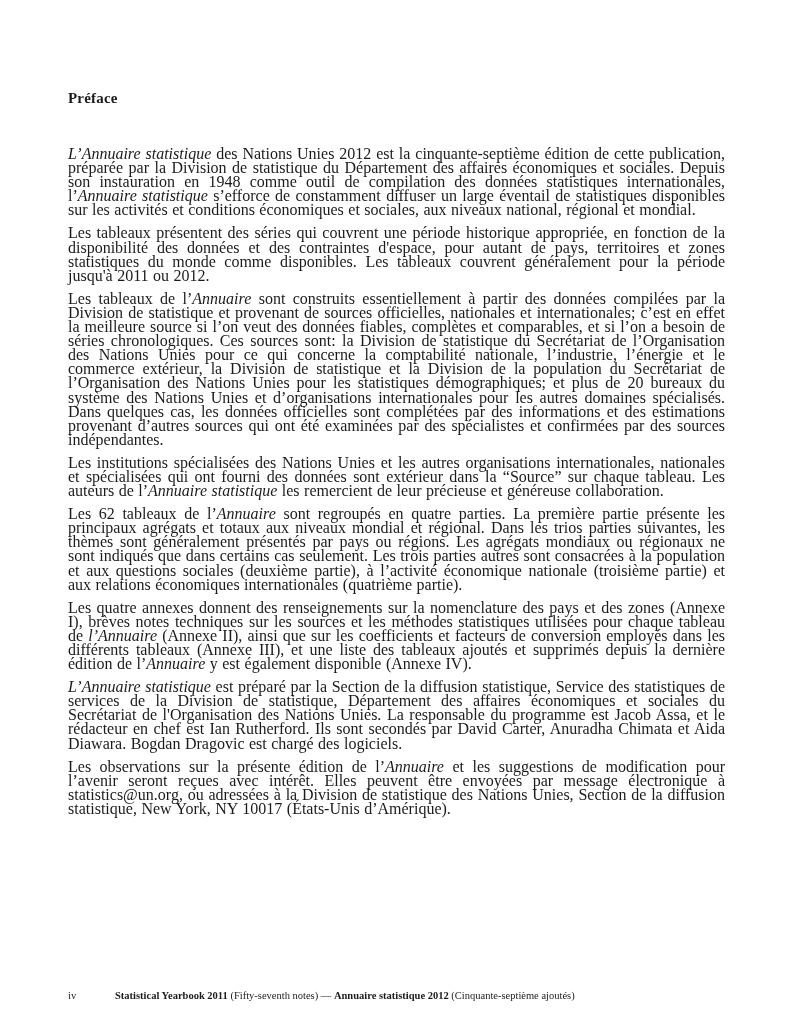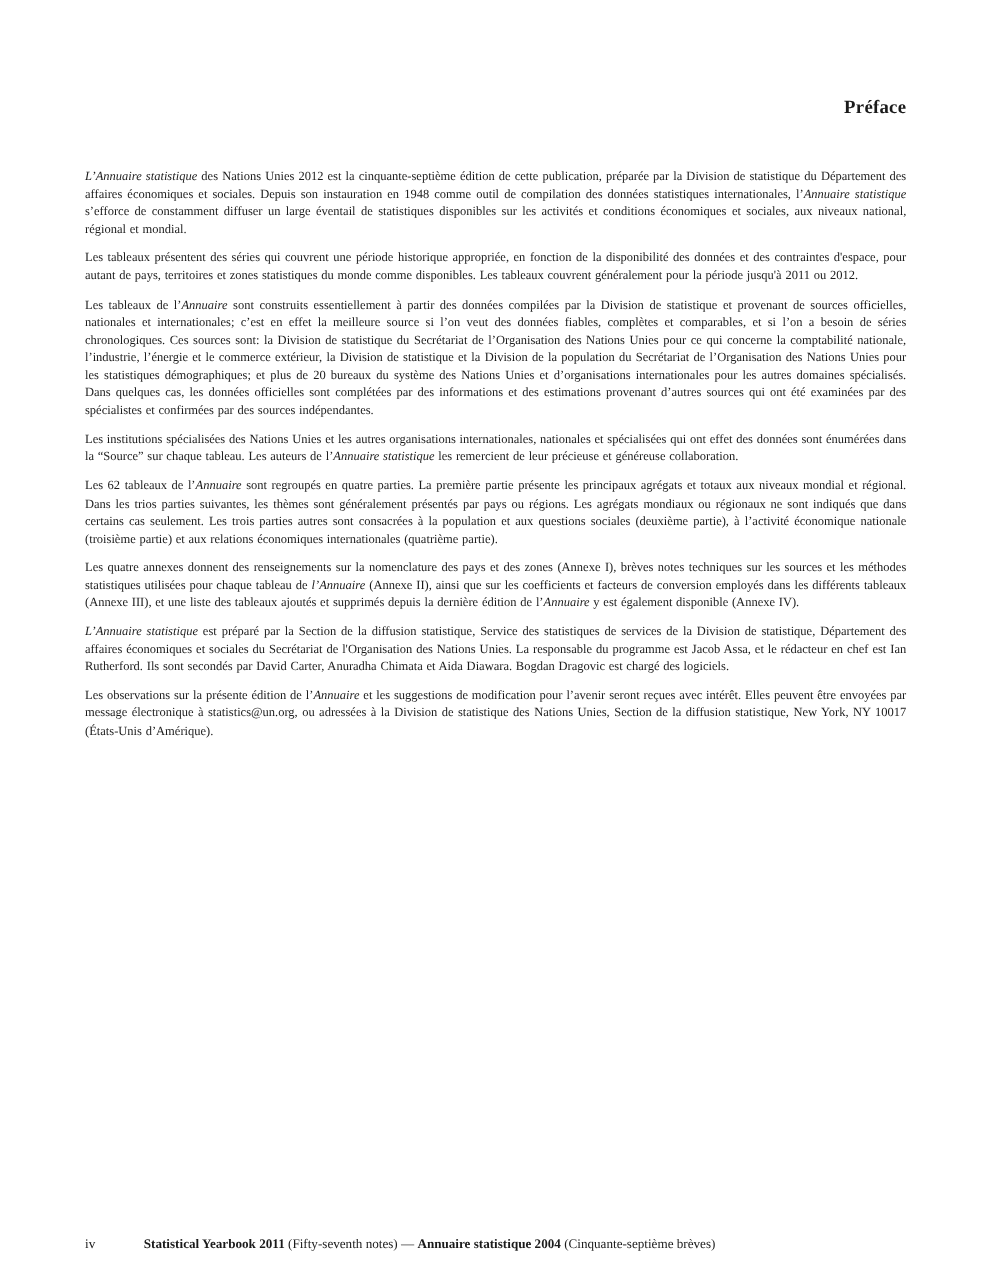--- a/index.html
+++ b/index.html
@@ -17,29 +17,29 @@
     overflow: hidden;
     margin: 0 auto;
   }
   .content {
     position: absolute;
     left: 68px;
     right: 66px;
     top: 78px;
   }
   .doc-title {
-    text-align: right;
+    text-align: left;
     font-weight: bold;
     font-size: 15px;
     letter-spacing: 0.2px;
-    margin: 0 0 40px 0;
+    margin: 12px 0 40px 0;
   }
   .para {
     text-align: justify;
-    font-size: 10px;
+    font-size: 16px;
     line-height: 14.1px;
     margin: 0 0 9px 0;
     word-spacing: 0.5px;
   }
   .it { font-style: italic; }
   .bd { font-weight: bold; }
   .footer {
     position: absolute;
     left: 68px;
     right: 66px;
@@ -57,24 +57,24 @@
 </head>
 <body>
 
 <div class="page">
   <div class="content">
     <h1 class="doc-title">Préface</h1>
     <div>
         <p class="para"><span class="it">L’Annuaire statistique</span><span> des Nations Unies 2012 est la cinquante-septième édition de cette publication, préparée par la Division de statistique du Département des affaires économiques et sociales. Depuis son instauration en 1948 comme outil de compilation des données statistiques internationales, l’</span><span class="it">Annuaire statistique</span><span> s’efforce de constamment diffuser un large éventail de statistiques disponibles sur les activités et conditions économiques et sociales, aux niveaux national, régional et mondial.</span></p>
         <p class="para"><span>Les tableaux présentent des séries qui couvrent une période historique appropriée, en fonction de la disponibilité des données et des contraintes d'espace, pour autant de pays, territoires et zones statistiques du monde comme disponibles. Les tableaux couvrent généralement pour la période jusqu'à 2011 ou 2012.</span></p>
         <p class="para"><span>Les tableaux de l’</span><span class="it">Annuaire</span><span> sont construits essentiellement à partir des données compilées par la Division de statistique et provenant de sources officielles, nationales et internationales; c’est en effet la meilleure source si l’on veut des données fiables, complètes et comparables, et si l’on a besoin de séries chronologiques. Ces sources sont: la Division de statistique du Secrétariat de l’Organisation des Nations Unies pour ce qui concerne la comptabilité nationale, l’industrie, l’énergie et le commerce extérieur, la Division de statistique et la Division de la population du Secrétariat de l’Organisation des Nations Unies pour les statistiques démographiques; et plus de 20 bureaux du système des Nations Unies et d’organisations internationales pour les autres domaines spécialisés. Dans quelques cas, les données officielles sont complétées par des informations et des estimations provenant d’autres sources qui ont été examinées par des spécialistes et confirmées par des sources indépendantes.</span></p>
-        <p class="para"><span>Les institutions spécialisées des Nations Unies et les autres organisations internationales, nationales et spécialisées qui ont effet des données sont énumérées dans la “Source” sur chaque tableau. Les auteurs de l’</span><span class="it">Annuaire statistique</span><span> les remercient de leur précieuse et généreuse collaboration.</span></p>
+        <p class="para"><span>Les institutions spécialisées des Nations Unies et les autres organisations internationales, nationales et spécialisées qui ont fourni des données sont extérieur dans la “Source” sur chaque tableau. Les auteurs de l’</span><span class="it">Annuaire statistique</span><span> les remercient de leur précieuse et généreuse collaboration.</span></p>
         <p class="para"><span>Les 62 tableaux de l’</span><span class="it">Annuaire</span><span> sont regroupés en quatre parties. La première partie présente les principaux agrégats et totaux aux niveaux mondial et régional. Dans les trios parties suivantes, les thèmes sont généralement présentés par pays ou régions.  Les agrégats mondiaux ou régionaux ne sont indiqués que dans certains cas seulement. Les trois parties autres sont consacrées à la population et aux questions sociales (deuxième partie), à l’activité économique nationale (troisième partie) et aux relations économiques internationales (quatrième partie).</span></p>
         <p class="para"><span>Les quatre annexes donnent des renseignements sur la nomenclature des pays et des zones (Annexe I), brèves notes techniques sur les sources et les méthodes statistiques utilisées pour chaque tableau de </span><span class="it">l’Annuaire</span><span> (Annexe II), ainsi que sur les coefficients et facteurs de conversion employés dans les différents tableaux (Annexe III), et une liste des tableaux ajoutés et supprimés depuis la dernière édition de l’</span><span class="it">Annuaire</span><span> y est également disponible (Annexe IV).</span></p>
         <p class="para"><span class="it">L’Annuaire statistique</span><span> est préparé par la Section de la diffusion statistique, Service des statistiques de services de la Division de statistique, Département des affaires économiques et sociales du Secrétariat de l'Organisation des Nations Unies. La responsable du programme est Jacob Assa, et le rédacteur en chef est Ian Rutherford. Ils sont secondés par David Carter, Anuradha Chimata et Aida Diawara. Bogdan Dragovic est chargé des logiciels.</span></p>
         <p class="para"><span>Les observations sur la présente édition de l’</span><span class="it">Annuaire</span><span> et les suggestions de modification pour l’avenir seront reçues avec intérêt. Elles peuvent être envoyées par message électronique à statistics@un.org, ou adressées à la Division de statistique des Nations Unies, Section de la diffusion statistique, New York, NY 10017 (États-Unis d’Amérique).</span></p>
       </div>
   </div>
   <div class="footer">
     <span class="pn">iv</span>
-    <span><span class="bd">Statistical Yearbook 2011 </span><span>(Fifty-seventh notes) — </span><span class="bd">Annuaire statistique 2004 </span><span>(Cinquante-septième brèves)</span></span>
+    <span><span class="bd">Statistical Yearbook 2011 </span><span>(Fifty-seventh notes) — </span><span class="bd">Annuaire statistique 2012 </span><span>(Cinquante-septième ajoutés)</span></span>
   </div>
 </div>
 
 </body></html>

